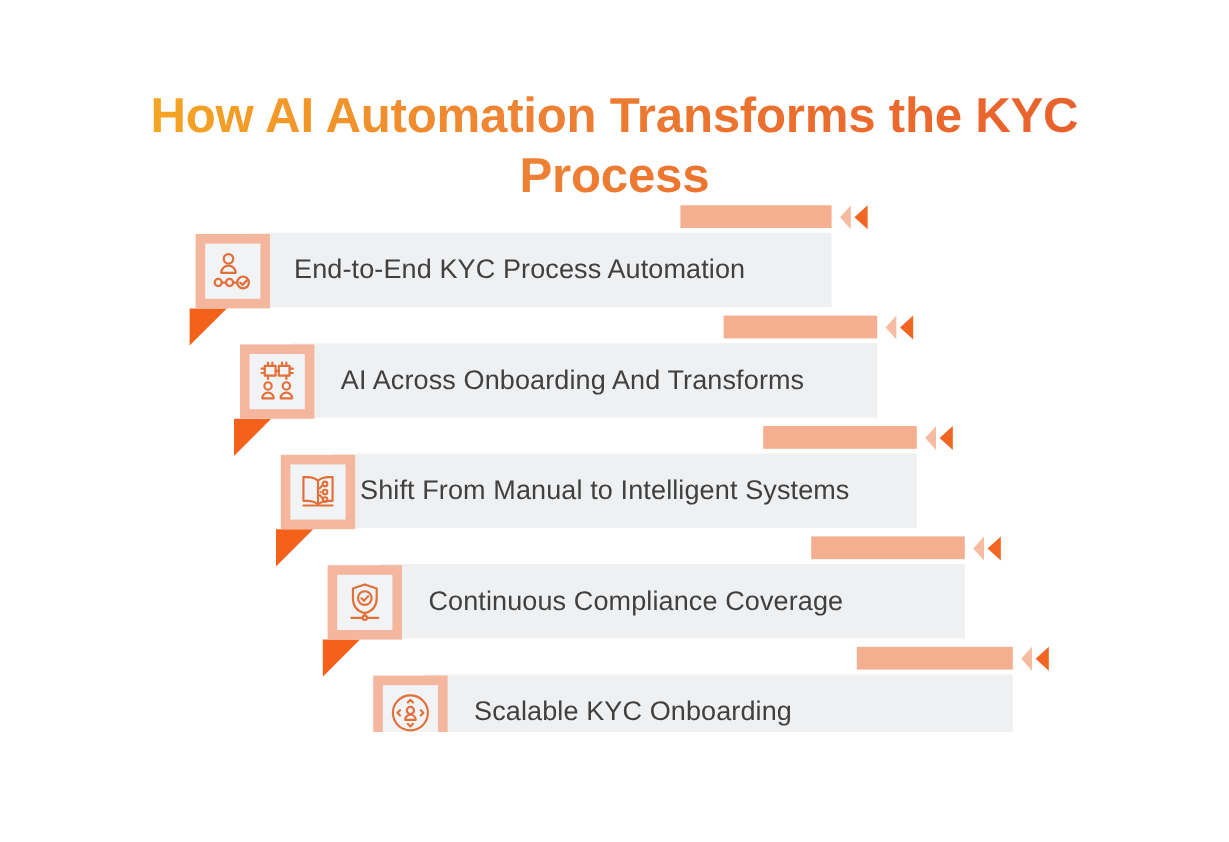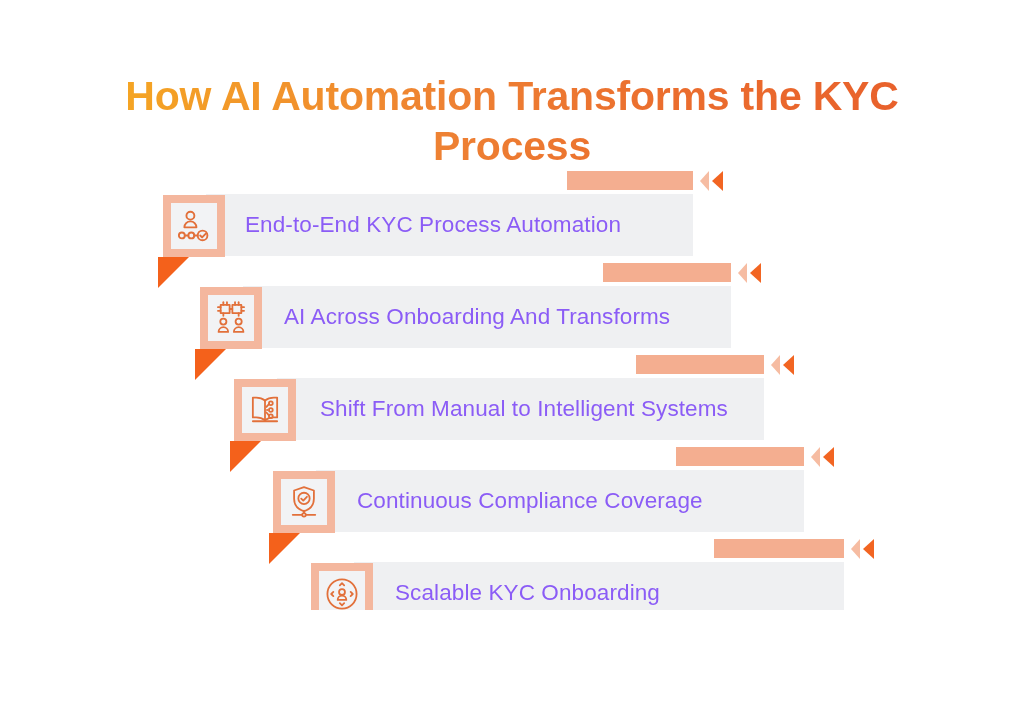--- a/index.html
+++ b/index.html
@@ -82,21 +82,21 @@
     height: 62px;
     background: #EFF0F2;
   }
 
   .label {
     position: absolute;
     top: 0;
     height: 62px;
     display: flex;
     align-items: center;
-    color: #8b5cf6;
+    color: #404040;
     font-family: "Liberation Sans", sans-serif;
     font-size: 22.5px;
     font-weight: normal;
     letter-spacing: 0.1px;
     white-space: nowrap;
   }
 
   .icon-box {
     position: absolute;
     width: 62px;
@@ -213,21 +213,21 @@
           <line x1="6.5" y1="32.5" x2="33.5" y2="32.5"></line>
           <circle cx="26.5" cy="12.5" r="2.1"></circle>
           <circle cx="26.5" cy="20" r="2.1"></circle>
           <circle cx="26.5" cy="27" r="2.1"></circle>
           <path d="M22.5 20h-0.3"></path>
           <line x1="24.4" y1="13.4" x2="21.6" y2="16.6"></line>
           <line x1="24.4" y1="26" x2="21.6" y2="22.8"></line>
         </svg>
       </div>
     </div>
-    <div class="label" style="left:320px; top:378px;">Shift From Manual to Intelligent Systems</div>
+    <div class="label" style="left:300px; top:378px;">Shift From Manual to Intelligent Systems</div>
   </div>
 
   <div class="step">
     <div class="step-bar" style="left:676px; top:447px; width:128px;"></div>
     <div class="chevrons" style="left:811px; top:446px;">
       <span class="chev light"></span>
       <span class="chev dark"></span>
     </div>
     <div class="panel" style="left:316px; top:470px; width:488px;"></div>
     <div class="fold" style="left:269px; top:533px;"></div>

